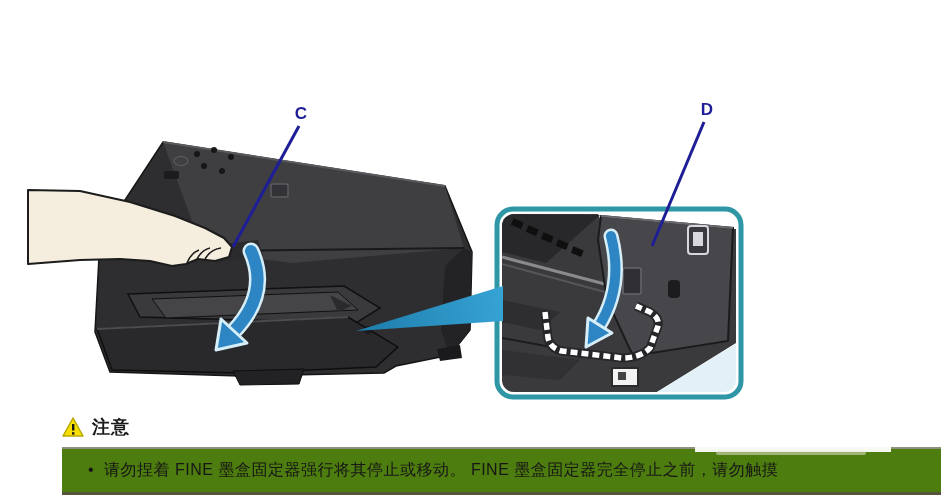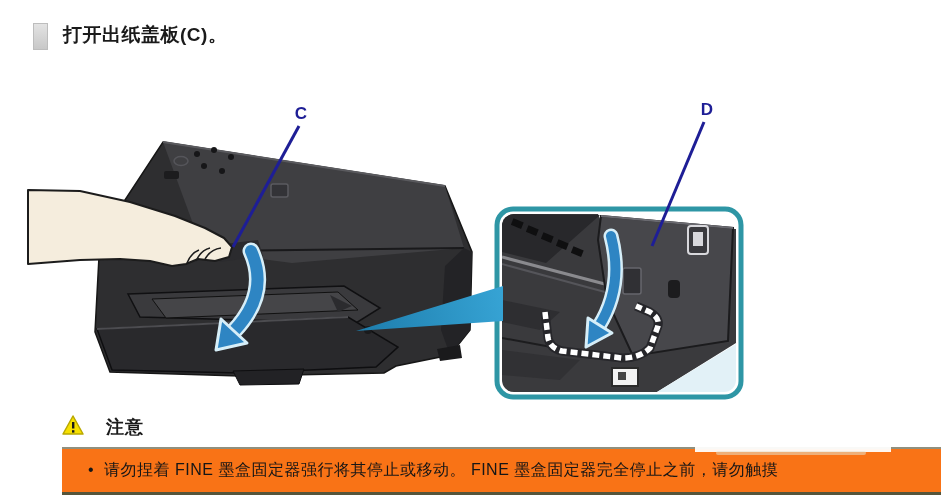--- a/index.html
+++ b/index.html
@@ -5,25 +5,25 @@
   html,body{margin:0;padding:0;}
   .page{
     position:relative;width:941px;height:500px;background:#ffffff;overflow:hidden;
     font-family:"Liberation Sans","DejaVu Sans",sans-serif;color:#1a1a1a;
   }
   .step-header{position:absolute;top:22px;left:33px;display:flex;align-items:flex-start;}
   .step-marker{width:13px;height:25px;background:linear-gradient(#e3e3e3,#c8c8c8);border:1px solid #bdbdbd;margin-right:15px;margin-top:1px;}
   .step-title{font-size:19px;font-weight:bold;letter-spacing:.5px;line-height:25px;}
   .step-desc{position:absolute;top:61px;left:62px;font-size:16px;letter-spacing:.5px;color:#111;}
   .figure-svg{position:absolute;left:0;top:0;width:941px;height:500px;}
-  .caution-title{position:absolute;top:415px;left:62px;display:flex;gap:22px;}
+  .caution-title{position:absolute;top:415px;left:62px;display:flex;align-items:center;gap:8px;}
   .caution-title span{font-size:18px;font-weight:bold;letter-spacing:1px;}
   .caution-box{
     position:absolute;top:447px;left:62px;right:0;height:43px;
-    background:#f97316;border-top:2px solid #90907e;border-bottom:3px solid #55553b;
+    background:#4d7c0f;border-top:2px solid #90907e;border-bottom:3px solid #55553b;
     white-space:nowrap;overflow:hidden;
   }
   .caution-line{margin:11px 0 0 26px;font-size:16px;letter-spacing:.5px;color:#161616;}
   .caution-bullet{display:inline-block;margin-right:10px;}
   .wm-patch{position:absolute;top:429px;left:695px;width:196px;height:23px;background:rgba(255,255,255,.94);}
   .wm-smudge{position:absolute;top:451px;left:716px;width:150px;height:4px;background:#e6e1cd;opacity:.55;border-radius:2px;}
 </style>
 </head>
 <body>
 
@@ -130,24 +130,20 @@
         </g>
       </g>
 
       <line x1="704" y1="122" x2="652" y2="246" stroke="#1e1e96" stroke-width="3"></line>
       <text x="707" y="115" text-anchor="middle" font-size="17" font-weight="bold" fill="#1e1e96">D</text>
     </g>
 
     <polygon points="356,331 503,286 503,321" fill="url(#wedgeGrad)"></polygon>
   </svg>
 
-  <div class="step-header">
-    <div class="step-marker"></div>
-    <div class="step-title">打开出纸盖板(C)。</div>
-  </div>
 
   <div class="caution-title">
     <svg width="22" height="20" viewBox="0 0 22 20">
       <polygon points="11,1 21,19 1,19" fill="#f7e000" stroke="#b9a800" stroke-width="1.5" stroke-linejoin="round"></polygon>
       <rect x="10" y="7" width="2.4" height="6.5" fill="#1a1a1a"></rect>
       <rect x="10" y="15.2" width="2.4" height="2.4" fill="#1a1a1a"></rect>
     </svg>
     <span>注意</span>
   </div>
   <div class="caution-box">

